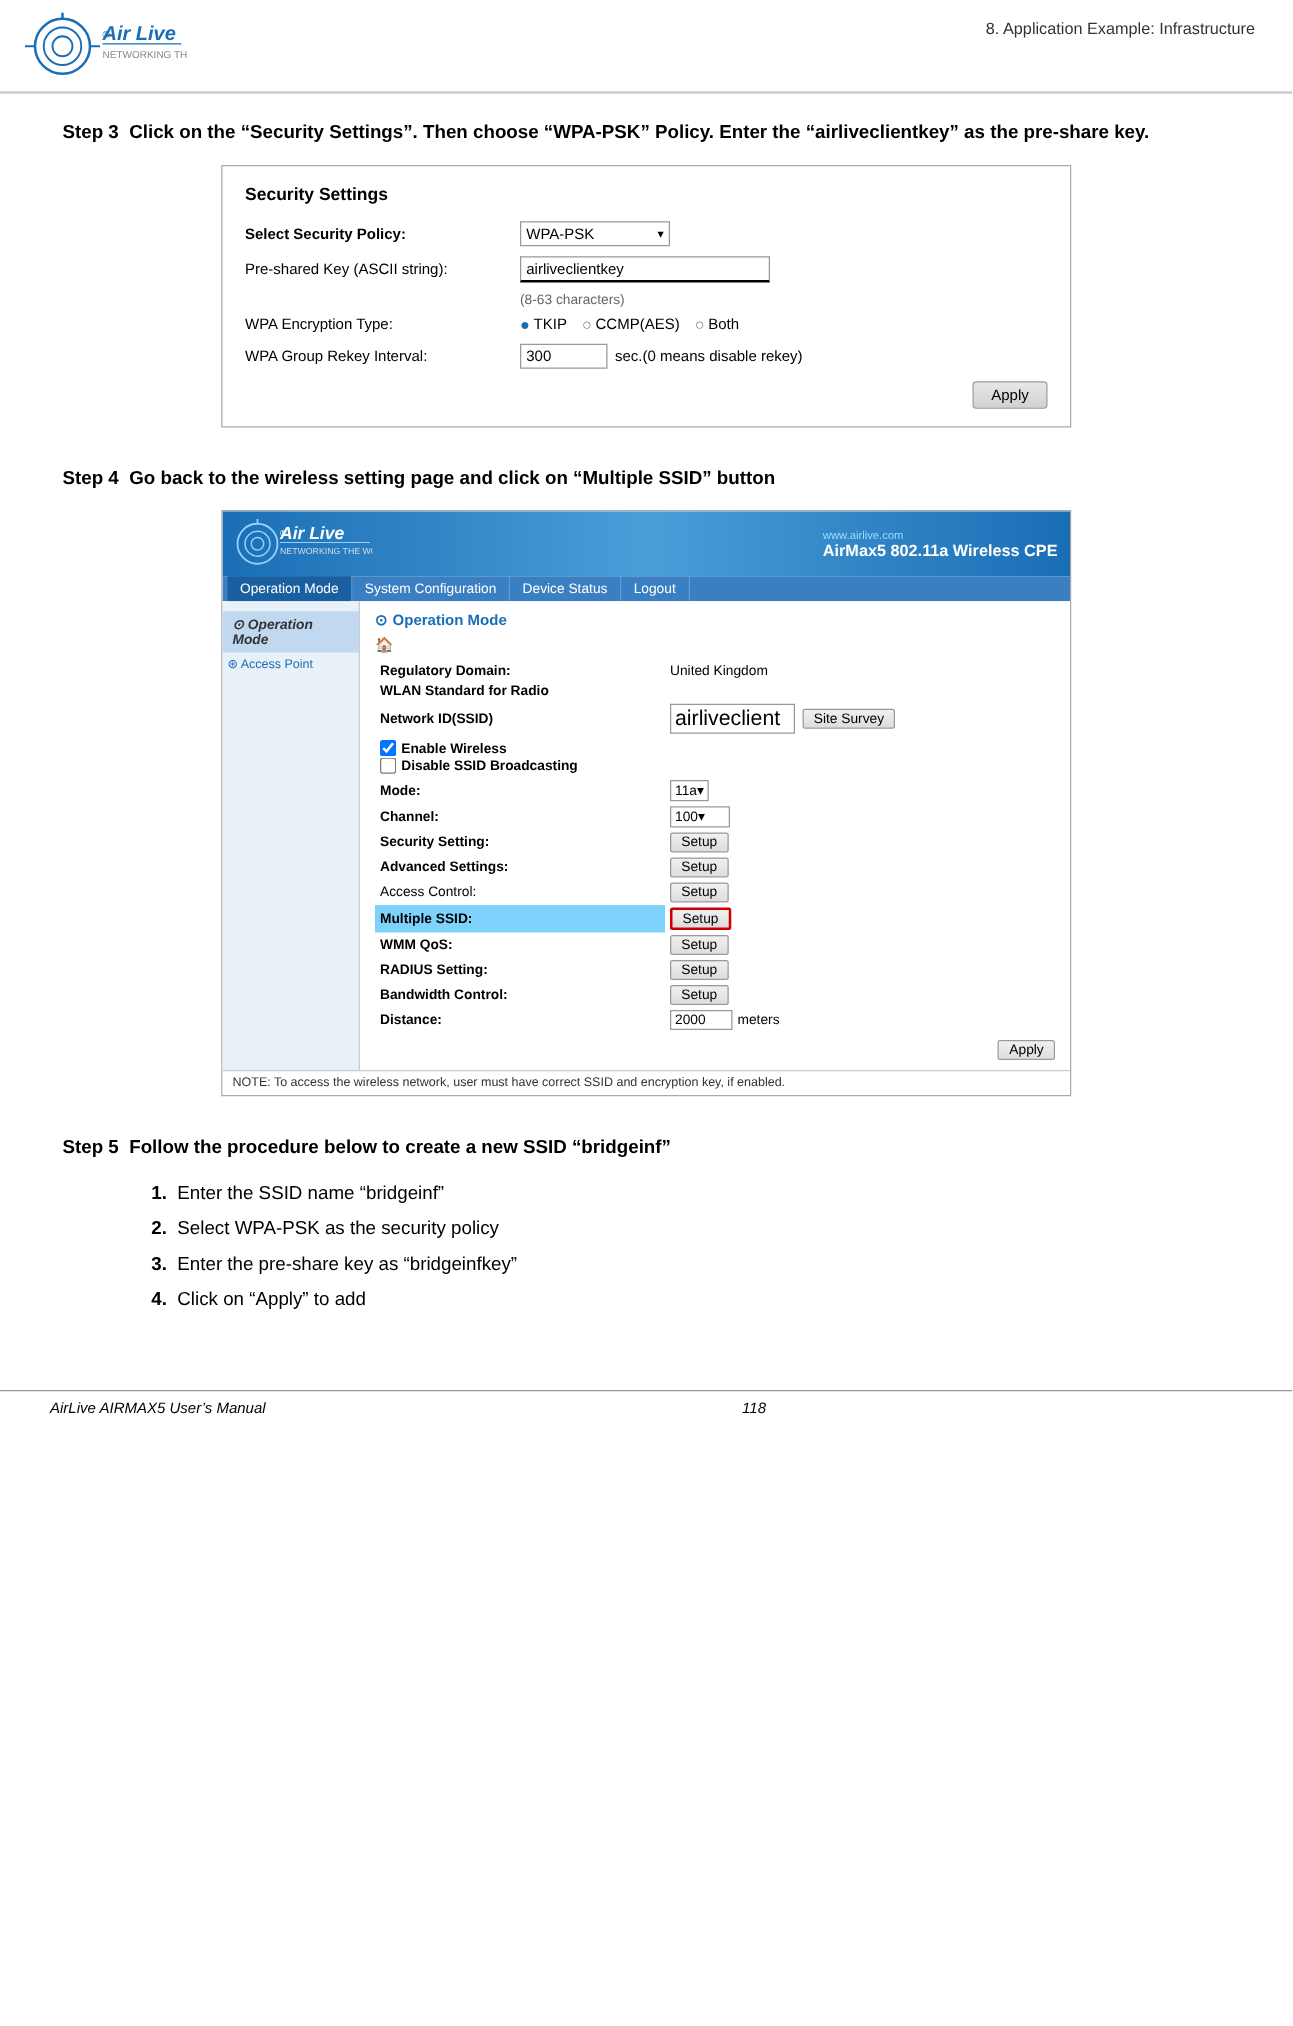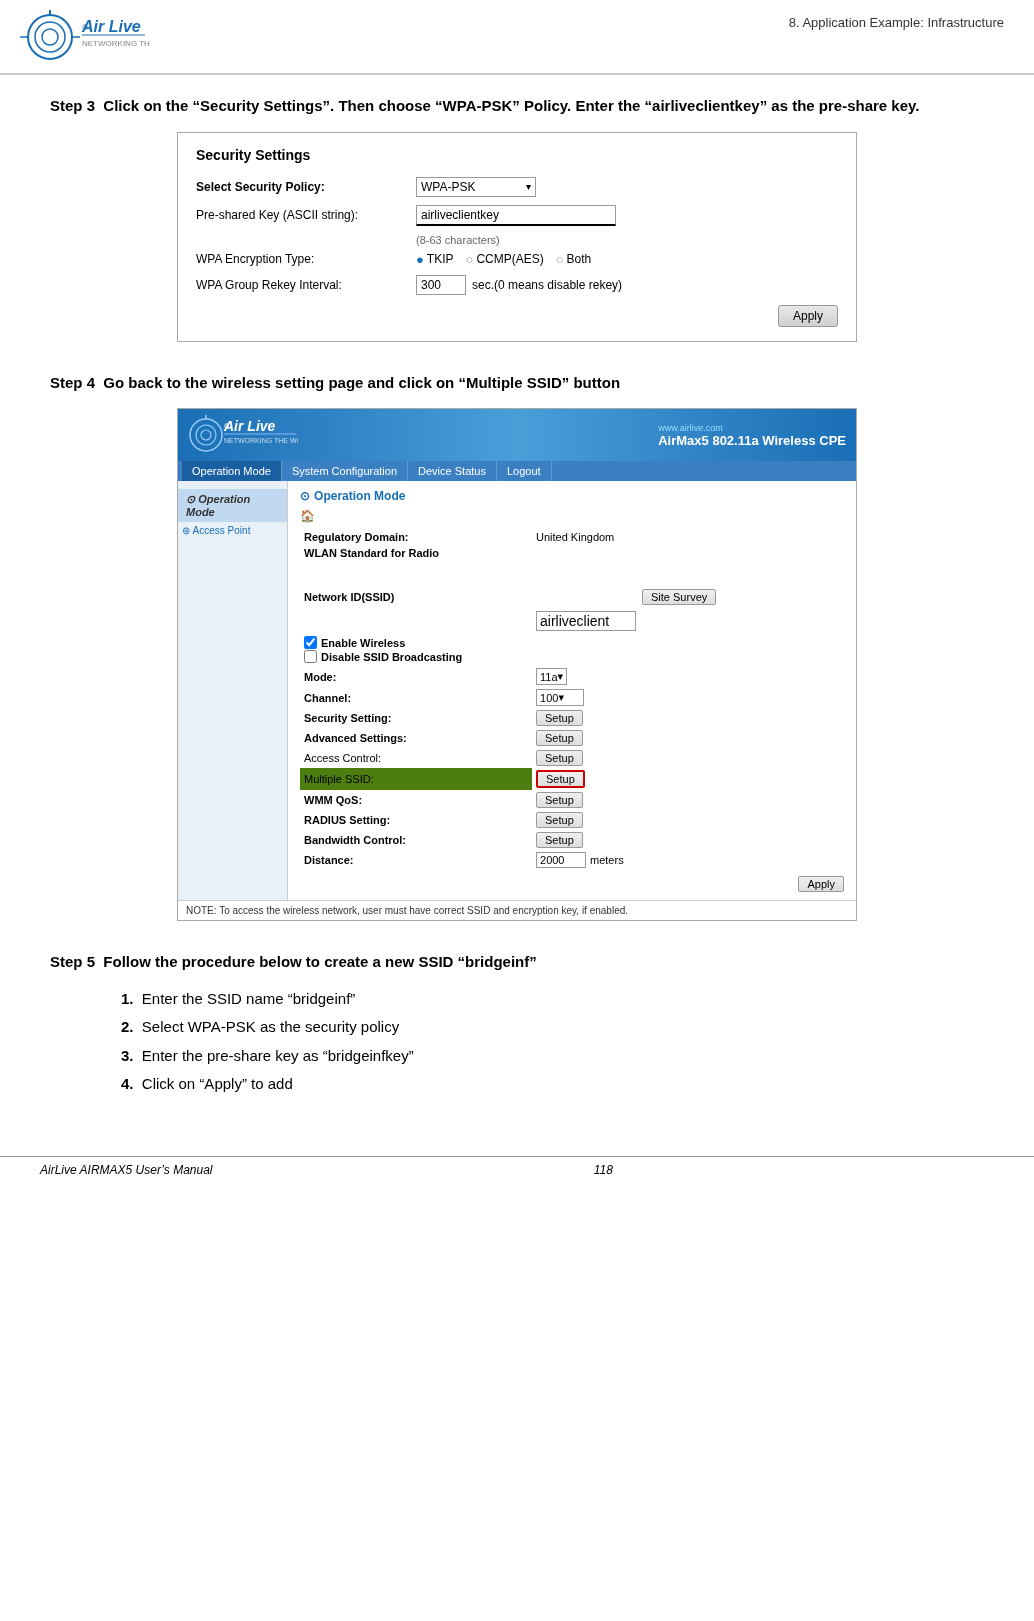--- a/index.html
+++ b/index.html
@@ -111,21 +111,21 @@
     .radio-item {
       display: flex;
       align-items: center;
       gap: 3px;
     }
     .small-input {
       border: 1px solid #999;
       background: #fff;
       padding: 2px 4px;
       font-size: 12px;
-      width: 50px;
+      width: 70px;
     }
     .apply-btn {
       background: linear-gradient(to bottom, #e8e8e8, #d0d0d0);
       border: 1px solid #999;
       border-radius: 3px;
       padding: 3px 14px;
       font-size: 12px;
       cursor: pointer;
     }
     .apply-row {
@@ -255,23 +255,22 @@
       background: #fff;
       padding: 1px 3px;
       font-size: 11px;
       display: inline-flex;
       align-items: center;
     }
     .router-text-input {
       border: 1px solid #999;
       background: #fff;
       padding: 1px 3px;
-      font-size: 14px;
+      font-size: 17px;
       width: 100px;
-      margin-top: 48px;
     }
     .router-btn {
       background: linear-gradient(to bottom, #f0f0f0, #ddd);
       border: 1px solid #999;
       border-radius: 2px;
       padding: 1px 8px;
       font-size: 11px;
       cursor: pointer;
     }
     .router-btn.highlight {
@@ -524,21 +523,21 @@
               <button class="router-btn">Setup</button>
             </td>
           </tr>
           <tr>
             <td style="font-weight:normal;">Access Control:</td>
             <td>
               <button class="router-btn">Setup</button>
             </td>
           </tr>
           <tr>
-            <td style="font-weight:normal; background:#4d7c0f;">Multiple SSID:</td>
+            <td style="font-weight:bold; background:#7dd3fc;">Multiple SSID:</td>
             <td>
               <button class="router-btn highlight">Setup</button>
             </td>
           </tr>
           <tr>
             <td>WMM QoS:</td>
             <td>
               <button class="router-btn">Setup</button>
             </td>
           </tr>

